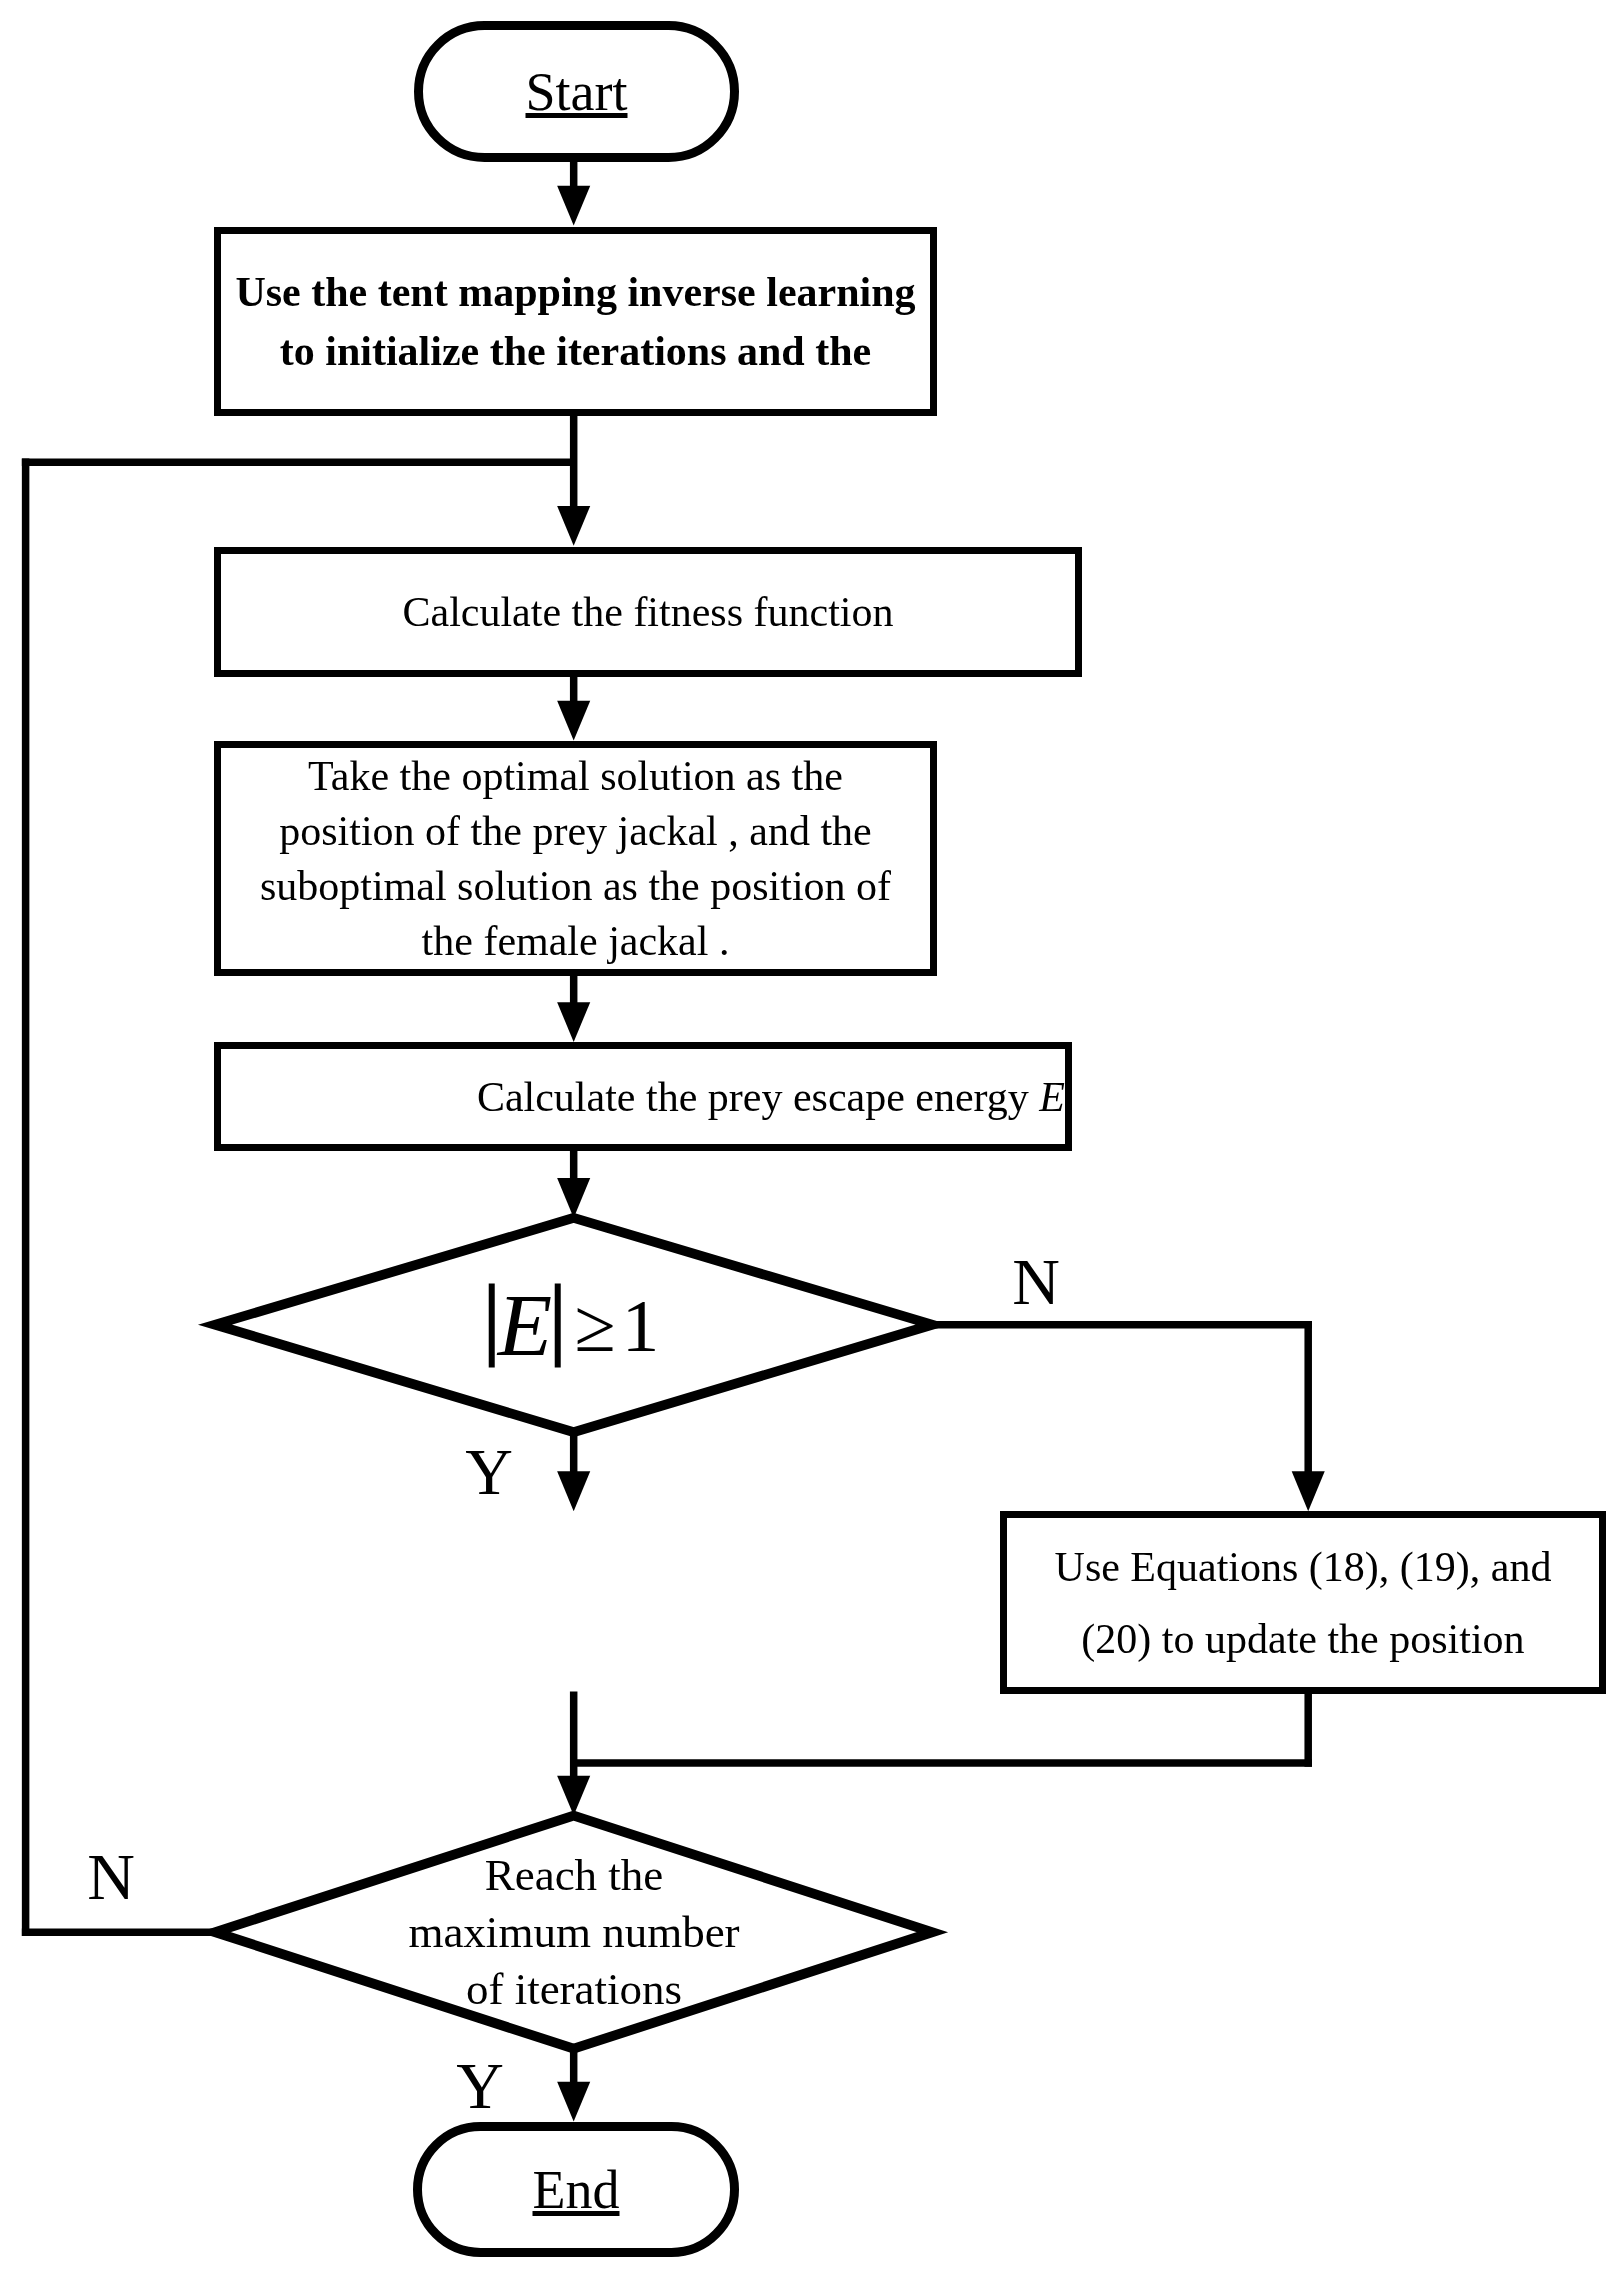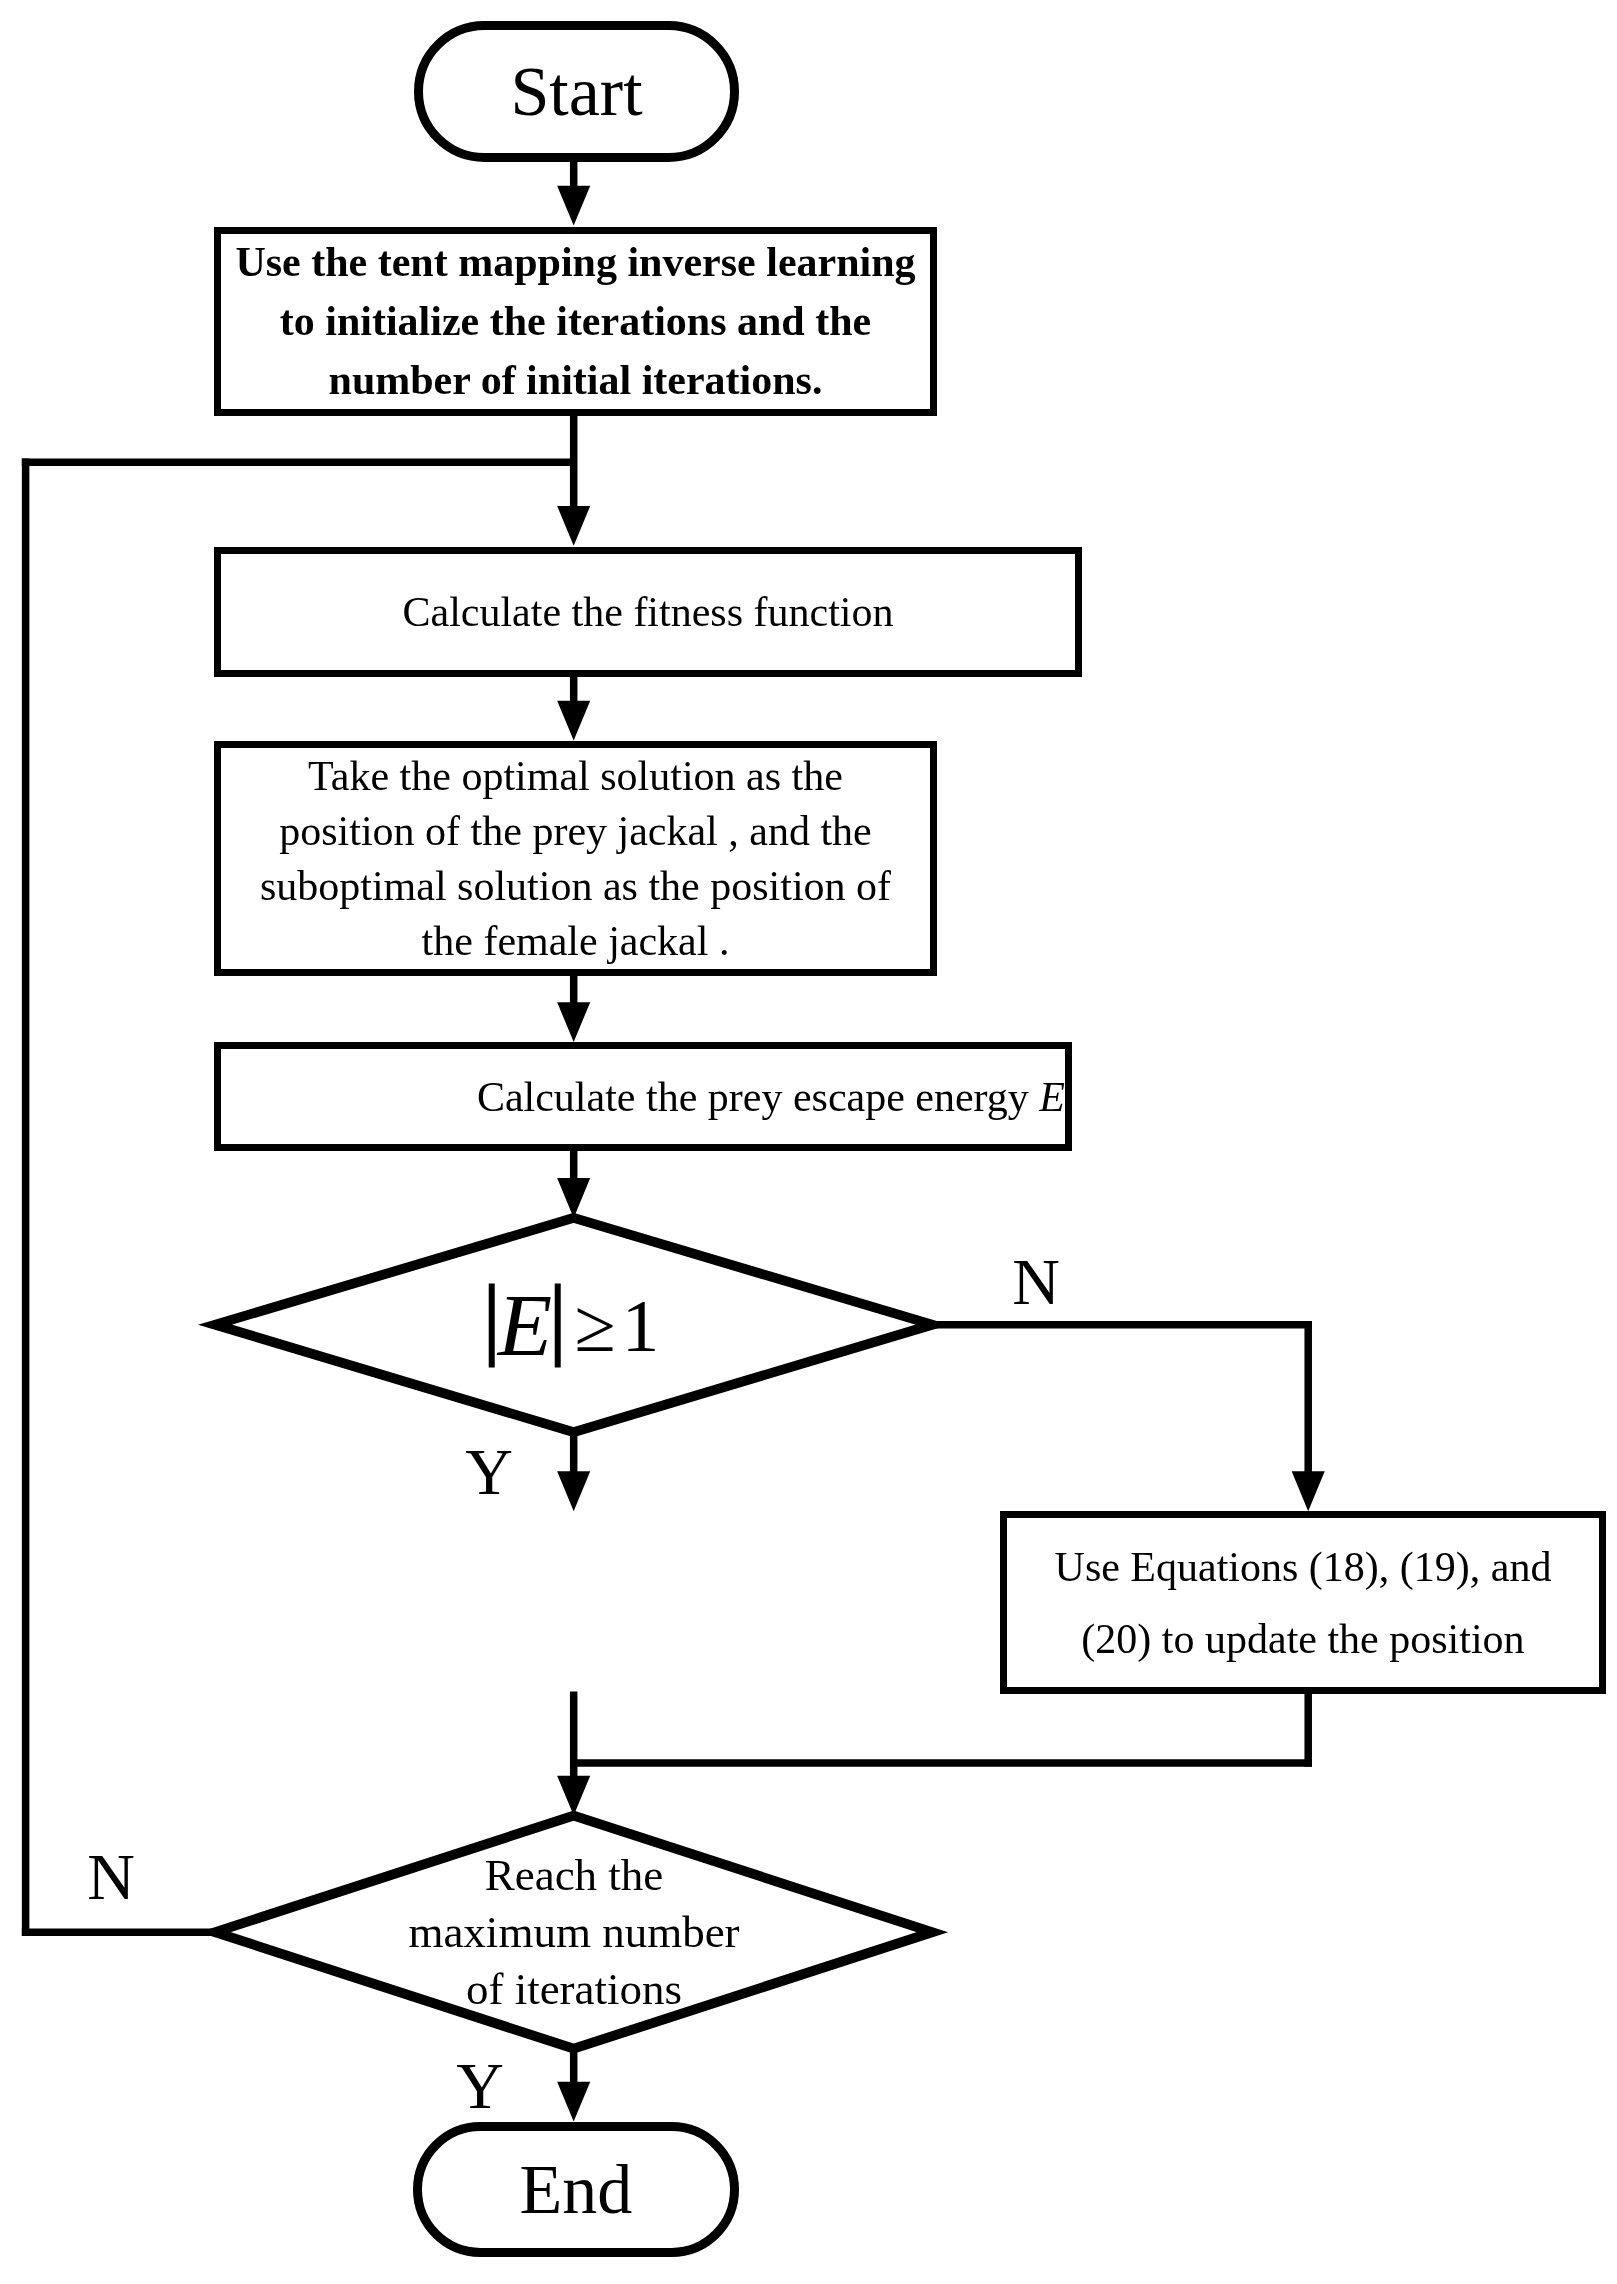--- a/index.html
+++ b/index.html
@@ -24,21 +24,22 @@
     border: 7.5px solid #000;
     display: flex;
     flex-direction: column;
     align-items: center;
     justify-content: center;
     text-align: center;
   }
   .terminator {
     border-width: 9.8px;
     border-radius: 751px;
-    font-size: 70px;
+    font-size: 54px;
+    text-decoration: underline;
   }
   .process { font-size: 42px; }
   .process .tline { white-space: nowrap; }
   .lh79 .tline { line-height: 59px; font-weight: bold; }
   .lh73 .tline { line-height: 55px; }
   .lh84 .tline { line-height: 63px; }
   .lh96 .tline { line-height: 72px; }
 
   .overlay {
     position: absolute;
@@ -106,21 +107,20 @@
     <polygon class="diamond" points="763,2415 1240,2570 763,2725 286,2570"></polygon>
   </svg>
 
   <div class="node terminator" style="left:414px; top:21px; width:325px; height:141px;">
     <span>Start</span>
   </div>
 
   <div class="node process lh79" style="left:214px; top:227px; width:723px; height:189px;">
     <div class="tline">Use the tent mapping inverse learning</div>
     <div class="tline">to initialize the iterations and the</div>
-    <div class="tline">number of initial iterations.</div>
   </div>
 
   <div class="node process" style="left:214px; top:547px; width:868px; height:130px;">
     <div class="tline">Calculate the fitness function</div>
   </div>
 
   <div class="node process lh73" style="left:214px; top:741px; width:723px; height:235px;">
     <div class="tline">Take the optimal solution as the</div>
     <div class="tline">position of the prey  jackal , and the</div>
     <div class="tline">suboptimal solution as the position of</div>

